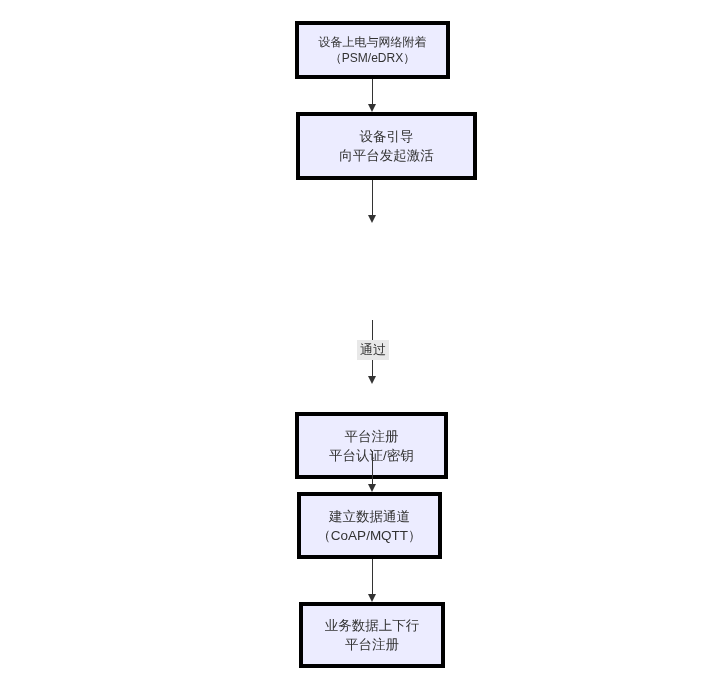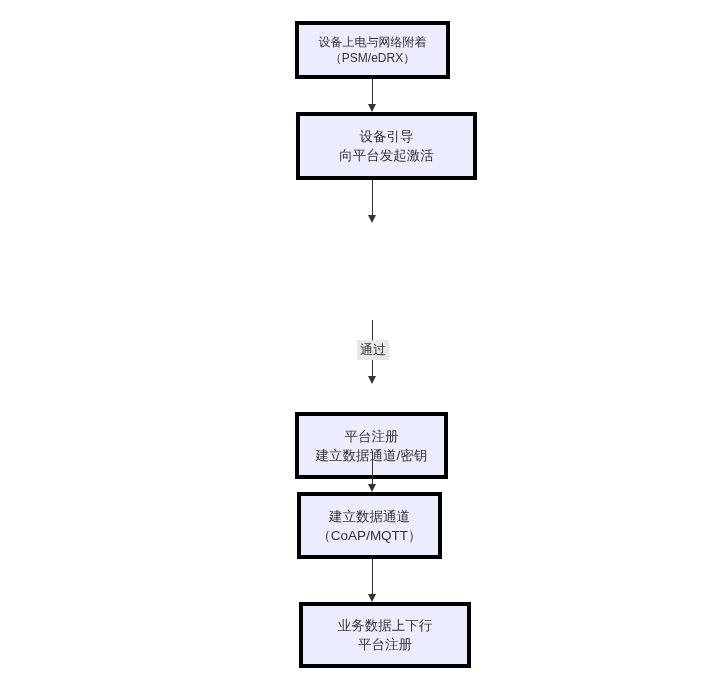--- a/index.html
+++ b/index.html
@@ -29,21 +29,21 @@
     justify-content: center;
     text-align: center;
     color: #333333;
     font-size: 13.5px;
     line-height: 19px;
   }
   .n1 { left: 295px; top: 21px;  width: 155px; height: 58px; font-size: 12px; line-height: 16px; }
   .n2 { left: 296px; top: 112px; width: 181px; height: 68px; }
   .n4 { left: 295px; top: 384px; width: 153px; height: 67px; margin-top: 28px; }
   .n5 { left: 297px; top: 492px; width: 145px; height: 67px; }
-  .n6 { left: 299px; top: 602px; width: 172px; height: 66px; }
+  .n6 { left: 299px; top: 602px; width: 146px; height: 66px; }
 
   
   .diamond-wrap { position: absolute; left: 323px; top: 223px; width: 99px; height: 97px; }
   .diamond-shape {
     position: absolute; left: 15px; top: 14px; width: 68px; height: 68px;
     box-sizing: border-box;
     background: #ececff;
     border: 1px solid #9370db;
     transform: rotate(45deg);
   }
@@ -114,21 +114,21 @@
 
   <div class="edge e3">
     <div class="edge-line"></div>
     <div class="edge-arrow"></div>
   </div>
 
   <div class="edge-label">通过</div>
 
   <div class="node n4">
     <span>平台注册</span>
-    <span>建立数据通道/密钥</span>
+    <span>平台认证/密钥</span>
   </div>
 
   <div class="edge e4">
     <div class="edge-line"></div>
     <div class="edge-arrow"></div>
   </div>
 
   <div class="node n5">
     <span>建立数据通道</span>
     <span>（CoAP/MQTT）</span>

